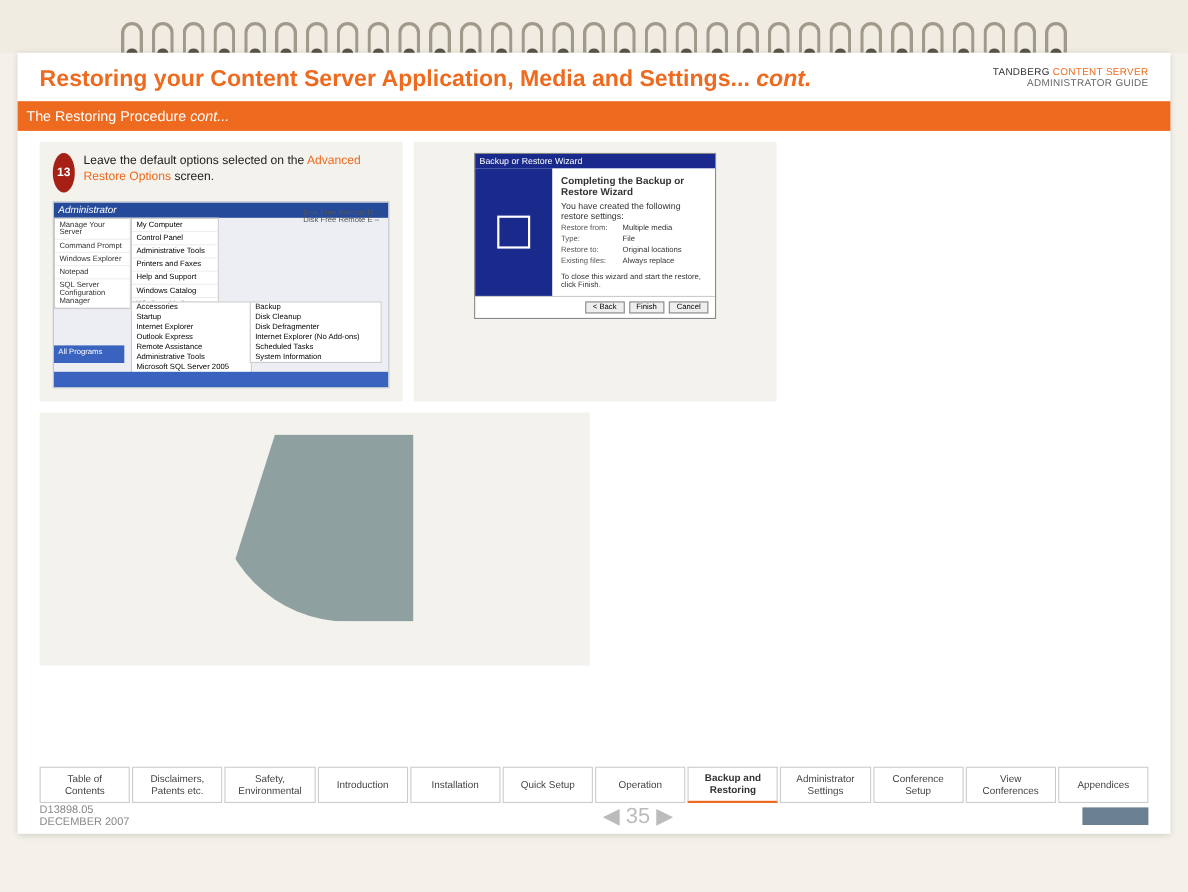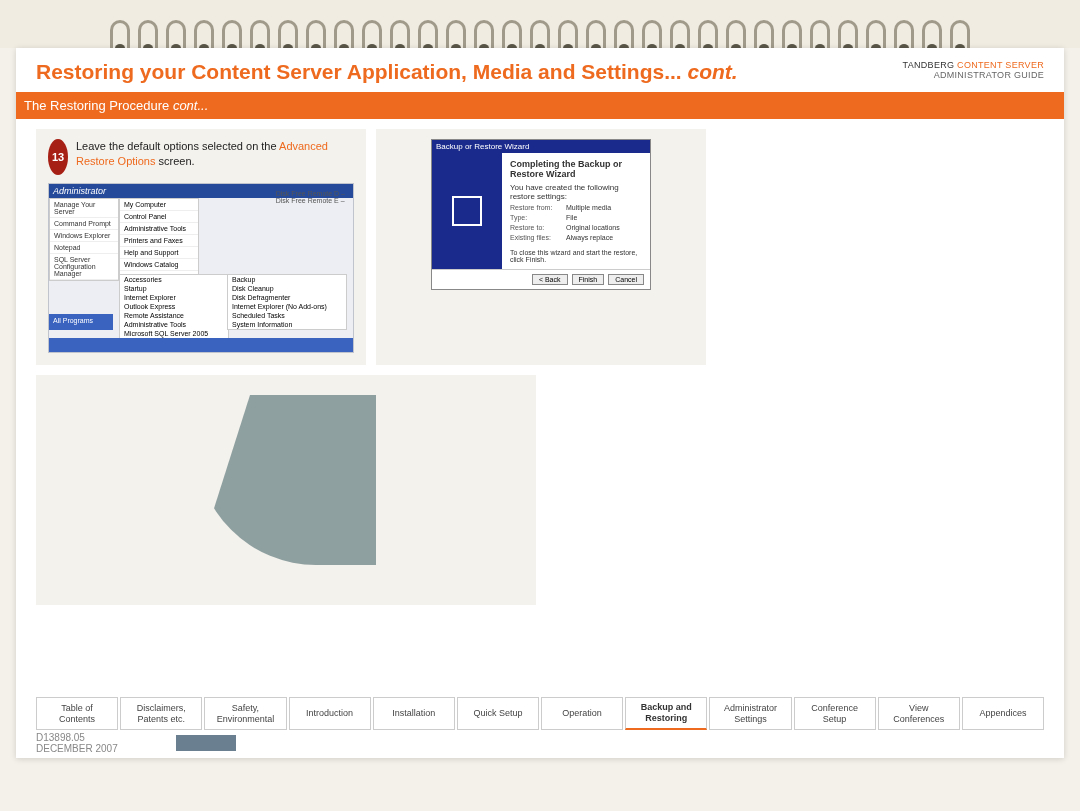--- a/index.html
+++ b/index.html
@@ -346,16 +346,21 @@
       <div class="tab">Conference<br>Setup</div>
       <div class="tab">View<br>Conferences</div>
       <div class="tab">Appendices</div>
     </div>
 
   <div class="footer">
     <div class="doc-id">
       <div>D13898.05</div>
       <div>DECEMBER 2007</div>
     </div>
+    <div class="pager">
+      <span class="arrow">◀</span>
+      <span>35</span>
+      <span class="arrow">▶</span>
+    </div>
     <div class="logo-box"></div>
   </div>
 
 </div>
 
 </body></html>

